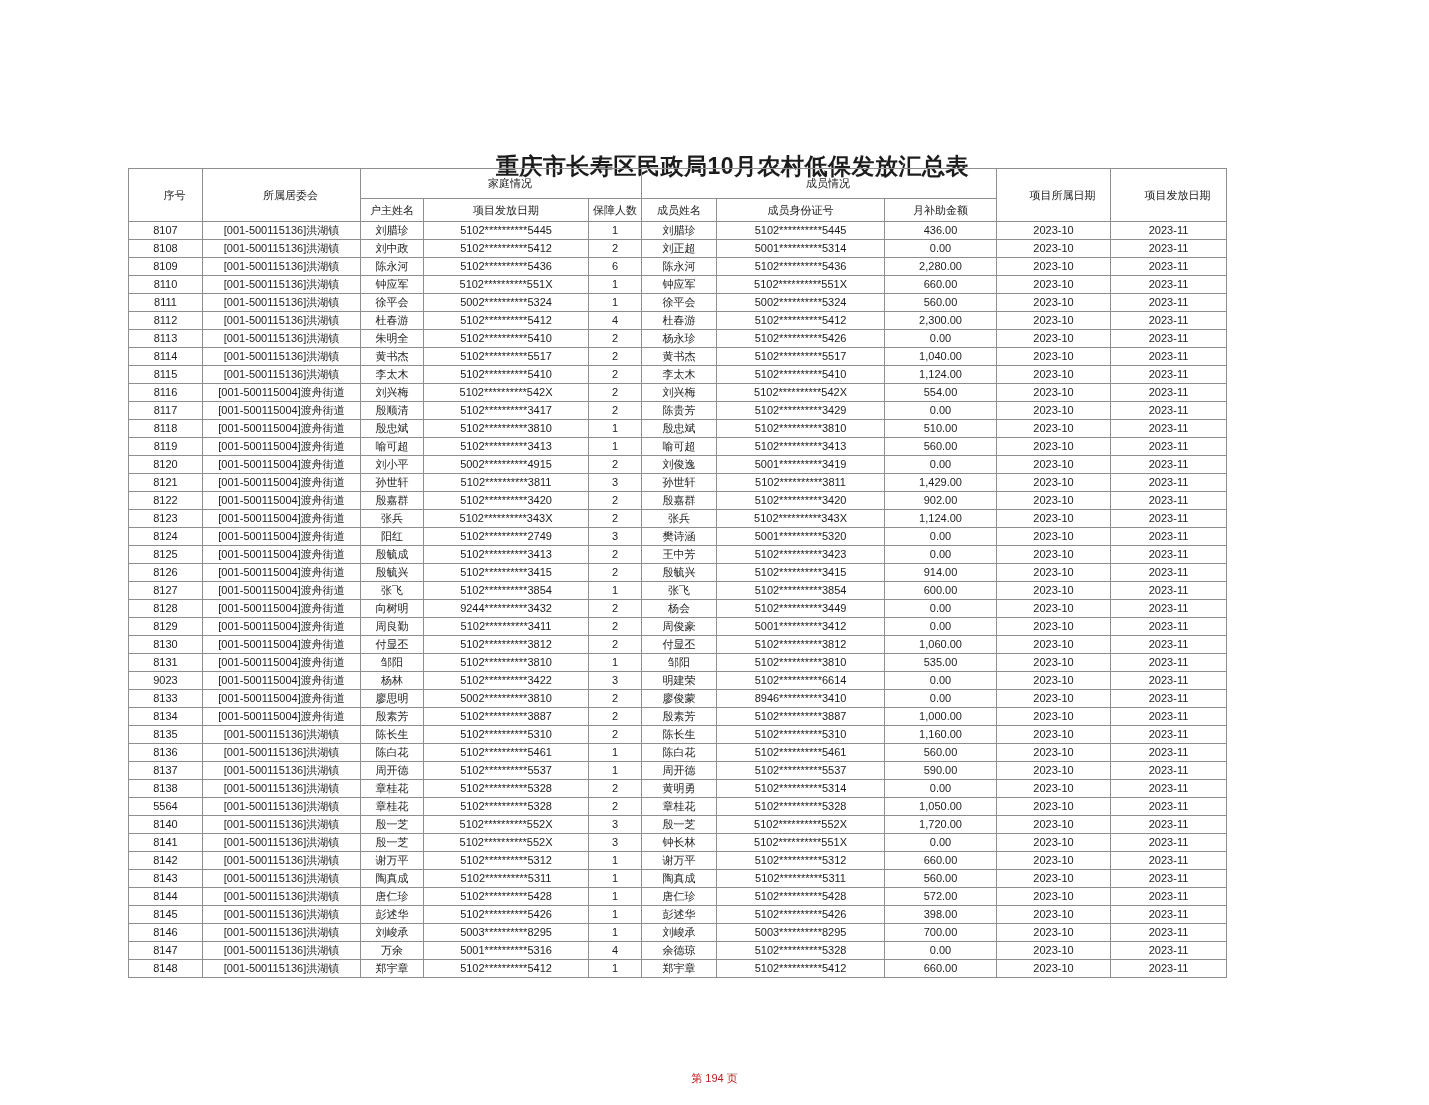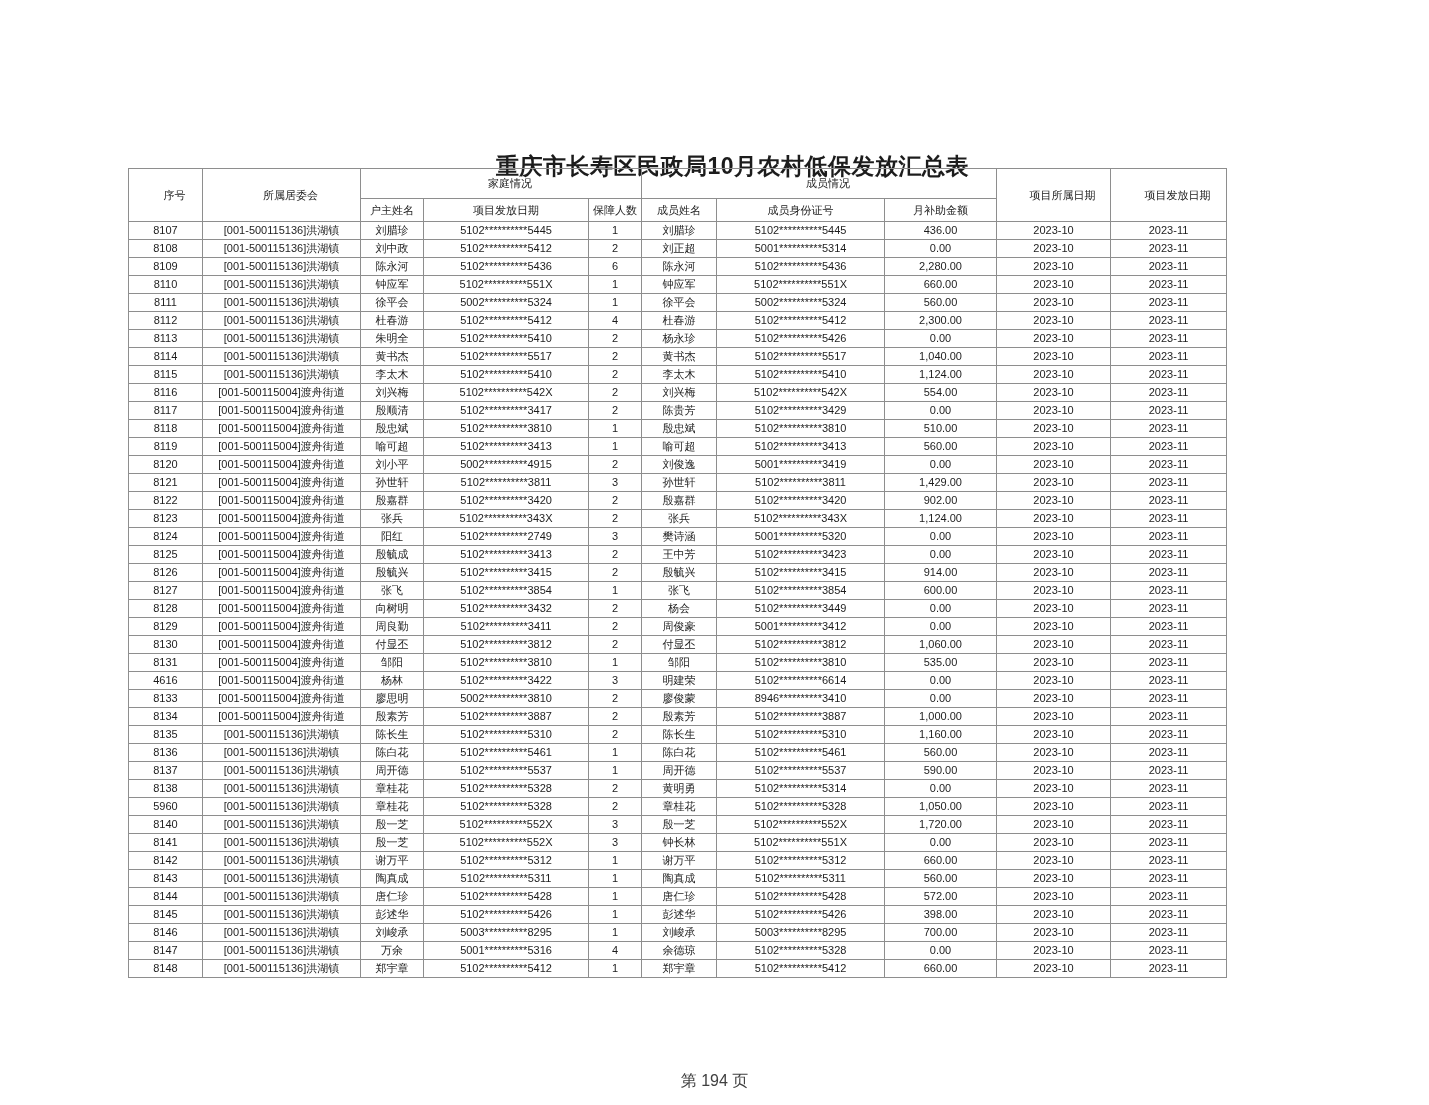--- a/index.html
+++ b/index.html
@@ -32,22 +32,22 @@
     font-size:11px;
     white-space:nowrap;
     overflow:hidden;
   }
   thead tr.group-row th { height:29px;padding-left:20px; }
   thead tr.sub-row th { height:22px; }
   tbody td { height:17px; line-height:17px; }
   .footer {
     position:absolute; top:1071px; left:0; width:100%;
     text-align:center;
-    font-size:16px;
-    color:#404040;
+    font-size:11px;
+    color:#b91c1c;
   }
 </style>
 </head>
 <body>
 
 <div>
 
   <h1 class="title">重庆市长寿区民政局10月农村低保发放汇总表</h1>
 
   <table class="report">
@@ -331,21 +331,21 @@
           <td>张飞</td>
           <td>5102**********3854</td>
           <td>600.00</td>
           <td>2023-10</td>
           <td>2023-11</td>
         </tr>
         <tr>
           <td>8128</td>
           <td>[001-500115004]渡舟街道</td>
           <td>向树明</td>
-          <td>5102**********3432</td>
+          <td>9244**********3432</td>
           <td>2</td>
           <td>杨会</td>
           <td>5102**********3449</td>
           <td>0.00</td>
           <td>2023-10</td>
           <td>2023-11</td>
         </tr>
         <tr>
           <td>8129</td>
           <td>[001-500115004]渡舟街道</td>
@@ -376,21 +376,21 @@
           <td>邹阳</td>
           <td>5102**********3810</td>
           <td>1</td>
           <td>邹阳</td>
           <td>5102**********3810</td>
           <td>535.00</td>
           <td>2023-10</td>
           <td>2023-11</td>
         </tr>
         <tr>
-          <td>4616</td>
+          <td>9023</td>
           <td>[001-500115004]渡舟街道</td>
           <td>杨林</td>
           <td>5102**********3422</td>
           <td>3</td>
           <td>明建荣</td>
           <td>5102**********6614</td>
           <td>0.00</td>
           <td>2023-10</td>
           <td>2023-11</td>
         </tr>
@@ -460,21 +460,21 @@
           <td>章桂花</td>
           <td>5102**********5328</td>
           <td>2</td>
           <td>黄明勇</td>
           <td>5102**********5314</td>
           <td>0.00</td>
           <td>2023-10</td>
           <td>2023-11</td>
         </tr>
         <tr>
-          <td>5960</td>
+          <td>5564</td>
           <td>[001-500115136]洪湖镇</td>
           <td>章桂花</td>
           <td>5102**********5328</td>
           <td>2</td>
           <td>章桂花</td>
           <td>5102**********5328</td>
           <td>1,050.00</td>
           <td>2023-10</td>
           <td>2023-11</td>
         </tr>

